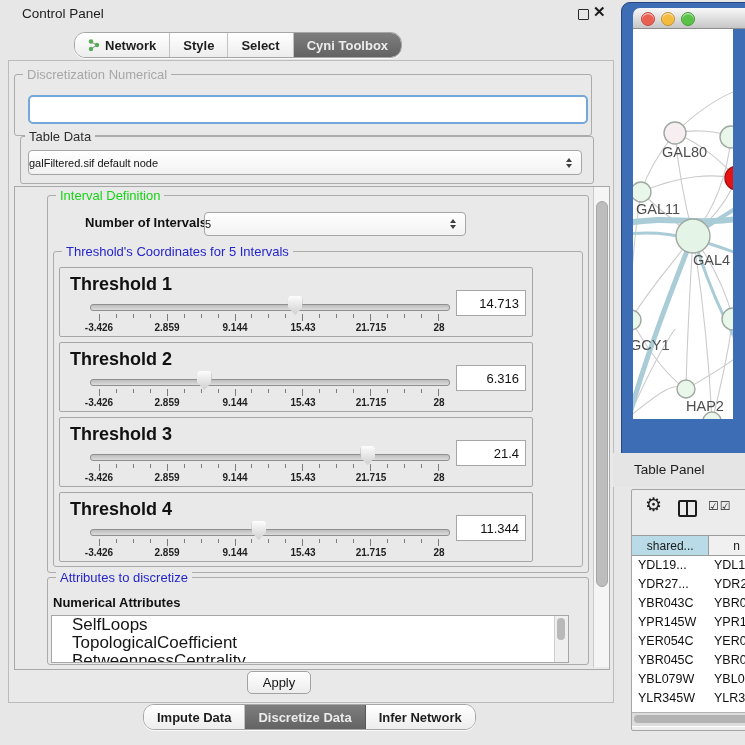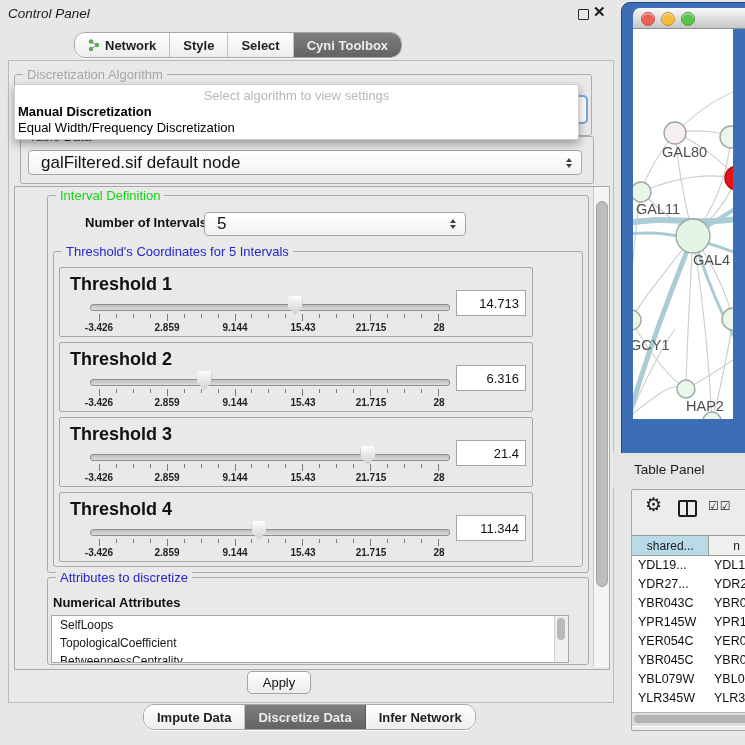--- a/index.html
+++ b/index.html
@@ -1,42 +1,42 @@
 <!DOCTYPE html>
 <html><head>
 <meta charset="utf-8">
 <style>
   html,body{margin:0;padding:0;background:#e7e7e7;}
   .screen{position:relative;width:745px;height:745px;background:#e7e7e7;overflow:hidden;
           font-family:"Liberation Sans",sans-serif;color:#1a1a1a;-webkit-font-smoothing:antialiased;}
   .abs{position:absolute;}
 
   
-  .cp-title{left:8px;top:6px;font-size:13.5px;color:#1c1c1c;font-style:italic;}
+  .cp-title{left:22px;top:6px;font-size:13.5px;color:#1c1c1c;}
   .win-float{left:578px;top:9px;width:9px;height:9px;border:1.6px solid #2a2a2a;border-radius:1px;}
   .win-close{left:593px;top:3px;font-size:15px;font-weight:700;color:#1a1a1a;}
 
   .tabbar{display:flex;height:24px;border:1px solid #a6a6a6;border-radius:11px;overflow:hidden;
           background:#fff;box-shadow:0 1px 0 rgba(255,255,255,.8);}
   .tab{display:flex;align-items:center;gap:5px;padding:0 13px;font-size:13px;font-weight:600;color:#1d1d1d;
        background:linear-gradient(#ffffff,#ededed);border-right:1px solid #c2c2c2;white-space:nowrap;}
   .tab:last-child{border-right:none;}
   .tab.selected{background:linear-gradient(#7e7e7e,#636363);color:#ececec;border-right-color:#575757;}
 
   .main-panel{left:8px;top:60px;width:604px;height:641px;border:1px solid #bcbcbc;background:#e9e9e9;}
 
   .group{position:absolute;border:1px solid #ababab;border-radius:3px;}
   .group-title{position:absolute;top:-8px;left:8px;background:#e9e9e9;padding:0 4px;font-size:13px;white-space:nowrap;}
   .t-gray{color:#a7a7a7;}
   .t-green{color:#17d417;}
   .t-blue{color:#2424cc;}
   .t-dark{color:#2e2e2e;}
 
   .combo{position:absolute;background:linear-gradient(#ffffff,#f2f2f2);border:1px solid #a6a6a6;border-radius:4px;
-         display:flex;align-items:center;font-size:17px;color:#111;padding:0 26px 0 12px;box-sizing:border-box;text-align:center;}
+         display:flex;align-items:center;font-size:11px;color:#111;padding:0 26px 0 0;box-sizing:border-box;text-align:center;}
   .combo .arrows{position:absolute;right:9px;top:50%;transform:translateY(-50%);display:flex;flex-direction:column;align-items:center;gap:2px;}
   .arr-up{width:0;height:0;border-left:3.5px solid transparent;border-right:3.5px solid transparent;border-bottom:4.5px solid #3f3f3f;}
   .arr-dn{width:0;height:0;border-left:3.5px solid transparent;border-right:3.5px solid transparent;border-top:4.5px solid #3f3f3f;}
 
   .hidden-combo{left:28px;top:95px;width:556px;height:25px;border:2.5px solid #74a8da;border-radius:5px;background:#fff;z-index:5;}
 
   .popup{left:14px;top:84px;width:563px;height:54px;background:#fff;border:1px solid #cdcdcd;border-radius:2px;
          box-shadow:0 4px 10px rgba(0,0,0,.35);z-index:20;overflow:hidden;}
   .popup .ph{position:absolute;top:3px;left:0;right:0;text-align:center;color:#b8b8b8;font-size:13px;}
   .popup .opt1{position:absolute;top:19px;left:3px;font-size:13px;font-weight:700;color:#000;}
@@ -56,21 +56,21 @@
             clip-path:polygon(14% 0,86% 0,100% 15%,100% 58%,50% 100%,0 58%,0 15%);}
   .ticks{position:absolute;left:39px;top:46px;width:340px;display:flex;justify-content:space-between;}
   .ticks i{width:1px;height:4px;background:#7c7c7c;}
   .ticks i.major{height:7px;}
   .ticklabels{position:absolute;left:39px;top:54px;width:340px;height:12px;font-size:10px;font-weight:700;color:#1f1f1f;}
   .ticklabels span{position:absolute;transform:translateX(-50%);white-space:nowrap;}
   .th-value{position:absolute;right:6px;top:22px;width:56px;height:24px;border:1px solid #a6a6a6;background:#fff;
             font-size:13px;text-align:right;padding:0 6px;font-family:inherit;color:#111;box-sizing:content-box;margin-left:40px;}
 
   .listbox{position:absolute;left:36px;top:428px;width:516px;height:46px;background:#fff;border:1px solid #a6a6a6;overflow:hidden;}
-  .listbox .item{height:18px;line-height:18px;padding-left:8px;font-size:12px;color:#151515;}
+  .listbox .item{height:18px;line-height:18px;padding-left:20px;font-size:17px;color:#151515;}
   .lsb{position:absolute;right:0;top:0;width:13px;height:100%;background:#efefef;border-left:1px solid #cfcfcf;}
   .lsb .thumb{position:absolute;left:2px;top:2px;width:8px;height:22px;background:#b9b9b9;border-radius:4px;}
 
   .btn{display:flex;align-items:center;justify-content:center;background:linear-gradient(#ffffff,#ececec);
        border:1px solid #a3a3a3;border-radius:5px;font-size:13px;color:#141414;}
 
   
   .net-win{left:621px;top:2px;width:124px;height:451px;background:#3d6db4;border:1px solid #27477c;border-radius:9px 0 0 0;overflow:hidden;}
   .nw-titlebar{position:absolute;left:11px;top:5px;width:113px;height:20px;border-radius:7px 0 0 0;
                background:linear-gradient(#f9f9f9,#c6c6c6);border-bottom:1px solid #8e8e8e;}
@@ -128,30 +128,25 @@
         <span>Select</span>
       </div>
     <div class="tab selected">
         <span>Cyni Toolbox</span>
       </div>
   </div>
 
   <div class="abs main-panel"></div>
 
   <div class="group" style="left:14px;top:74px;width:576px;height:60px;">
-    <span class="group-title t-gray">Discretization Algorithm</span>
+    <span class="group-title t-gray">Discretization Numerical</span>
   </div>
 
   <div class="abs hidden-combo"></div>
 
-  <div class="abs popup">
-    <div class="ph">Select algorithm to view settings</div>
-    <div class="opt1">Manual Discretization</div>
-    <div class="opt2">Equal Width/Frequency Discretization</div>
-  </div>
 
   <div class="group" style="left:20px;top:136px;width:572px;height:46px;">
     <span class="group-title t-dark" style="left:4px;">Table Data</span>
   </div>
   <div class="combo" style="left:28px;top:150px;width:554px;height:25px;">
     <span>galFiltered.sif default node</span>
     <span class="arrows">
         <i class="arr-up"></i>
         <i class="arr-dn"></i>
       </span>

